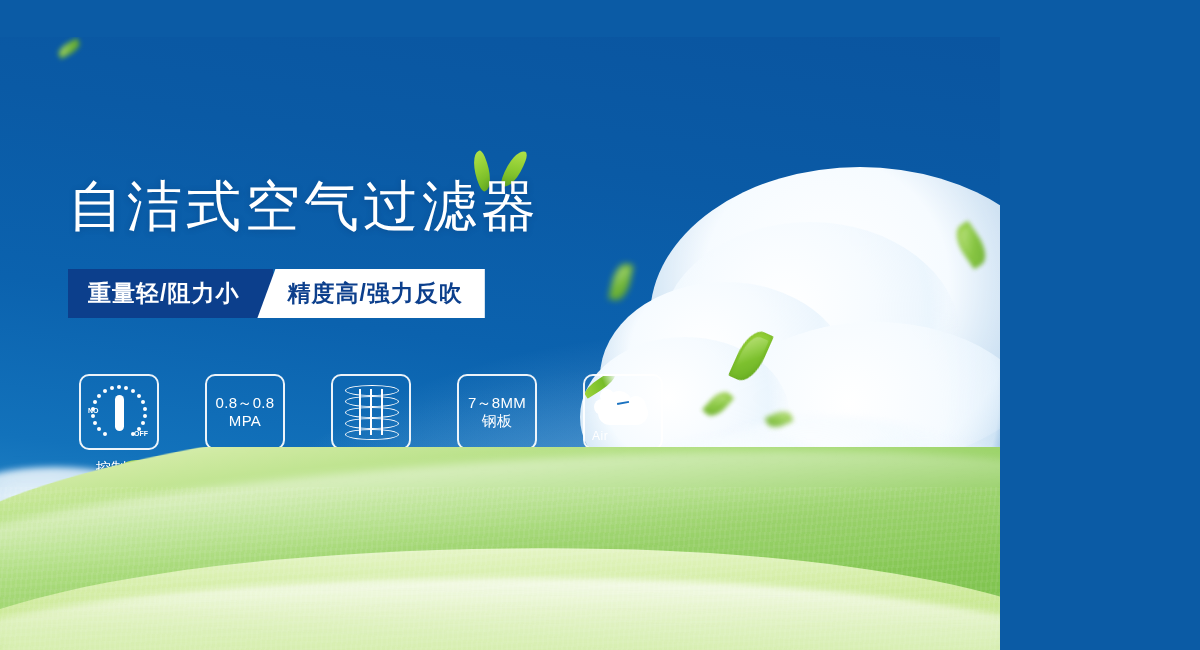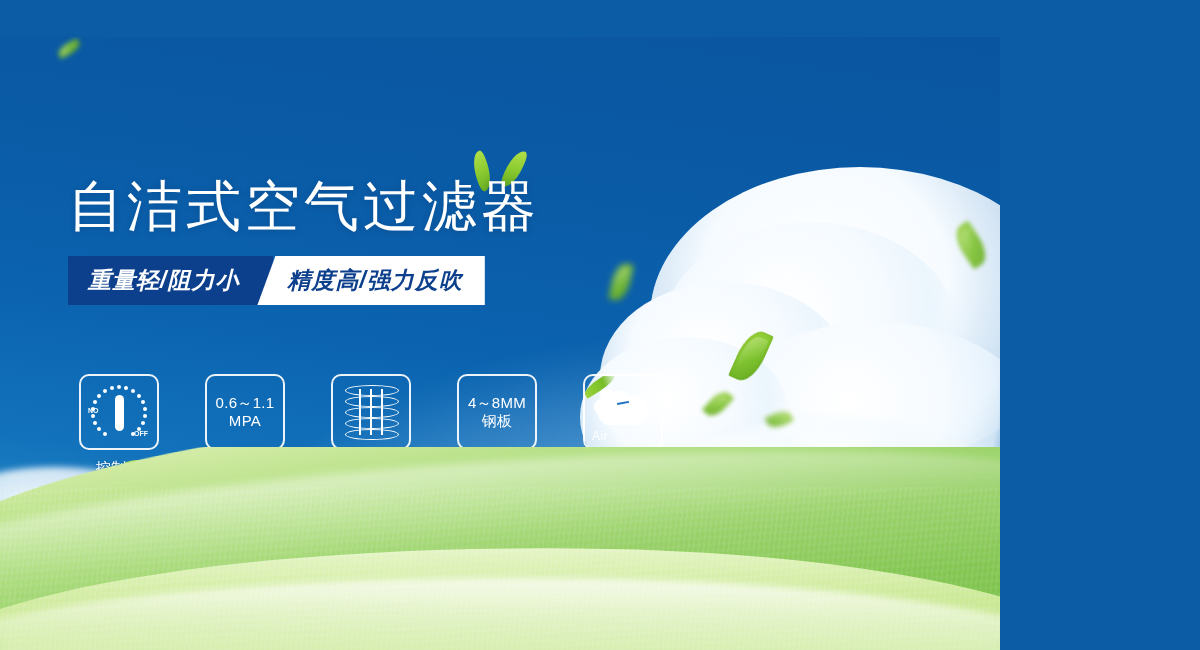--- a/index.html
+++ b/index.html
@@ -144,21 +144,21 @@
   .sprout{position:absolute; left:470px; top:108px; width:70px; height:48px;}
   .sprout .sl{
     position:absolute; width:16px; height:40px;
     background:linear-gradient(170deg,#b4e24a 0%,#8ccb31 50%,#63ab1f 100%);
     border-radius:80% 20% 80% 20%;
   }
   .sprout .sl.left{left:4px;  top:6px;  transform:rotate(-22deg);}
   .sprout .sl.right{left:36px;top:4px;  transform:rotate(20deg);}
 
   
-  .subbar{position:absolute; left:68px; top:219px; height:49px; display:flex;font-style:italic;}
+  .subbar{position:absolute; left:68px; top:232px; height:49px; display:flex;}
   .sub-left{
     position:relative;
     background:#0c3f8c;
     color:#ffffff;
     font-size:23px; font-weight:700; letter-spacing:1px;
     display:flex; align-items:center;
     padding:0 34px 0 20px;
   }
   .sub-right{
     position:relative;
@@ -323,21 +323,21 @@
           <div class="g-no">NO</div>
           <div class="g-off">OFF</div>
         </div>
       </div>
       <div class="flabel">控制仪</div>
     </div>
 
     <div class="feature">
       <div class="fbox">
         <div class="ftext">
-          <div>0.6～1.1</div>
+          <div>0.8～0.8</div>
           <div>MPA</div>
         </div>
       </div>
       <div class="flabel">二级过滤</div>
     </div>
 
     <div class="feature">
       <div class="fbox">
         <div class="stack">
           <div class="rod" style="left:16px;"></div>
@@ -349,21 +349,21 @@
           <div class="disc" style="top:35px;"></div>
           <div class="disc" style="top:46px;"></div>
         </div>
       </div>
       <div class="flabel">强力反吹</div>
     </div>
 
     <div class="feature">
       <div class="fbox">
         <div class="ftext">
-          <div>4～8MM</div>
+          <div>7～8MM</div>
           <div>钢板</div>
         </div>
       </div>
       <div class="flabel">钢结构强度</div>
     </div>
 
     <div class="feature">
       <div class="fbox">
         <div class="cloudicon">
           <div class="streak"></div>

